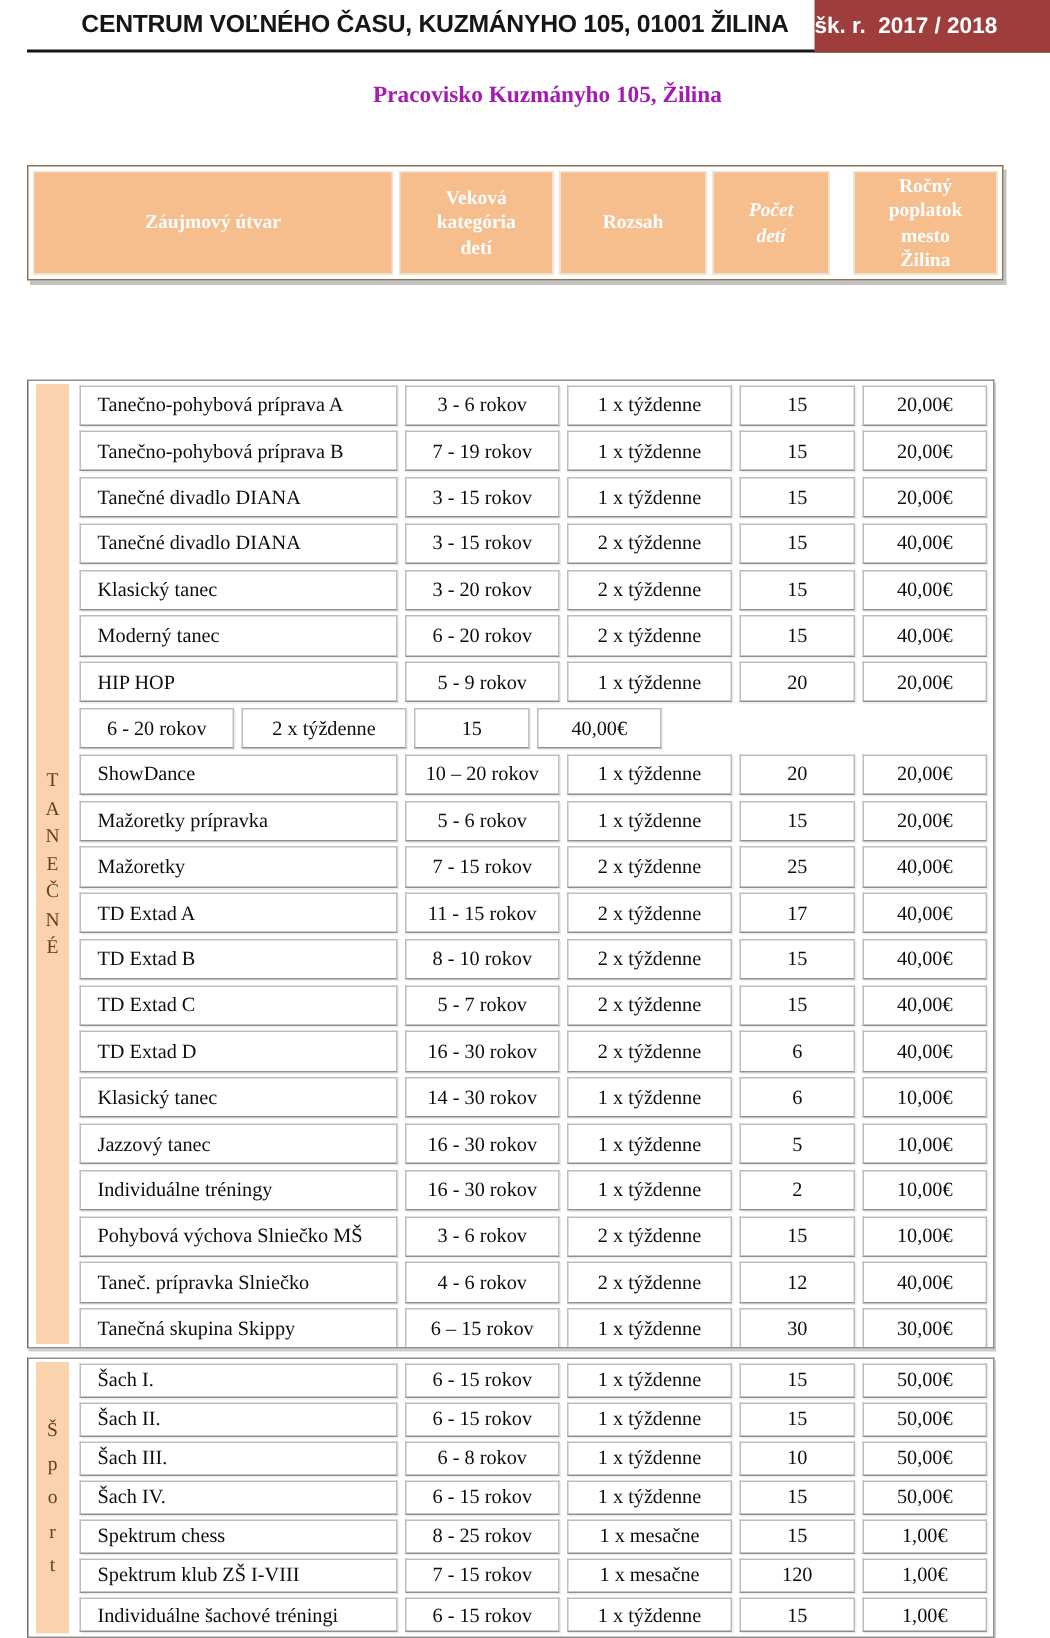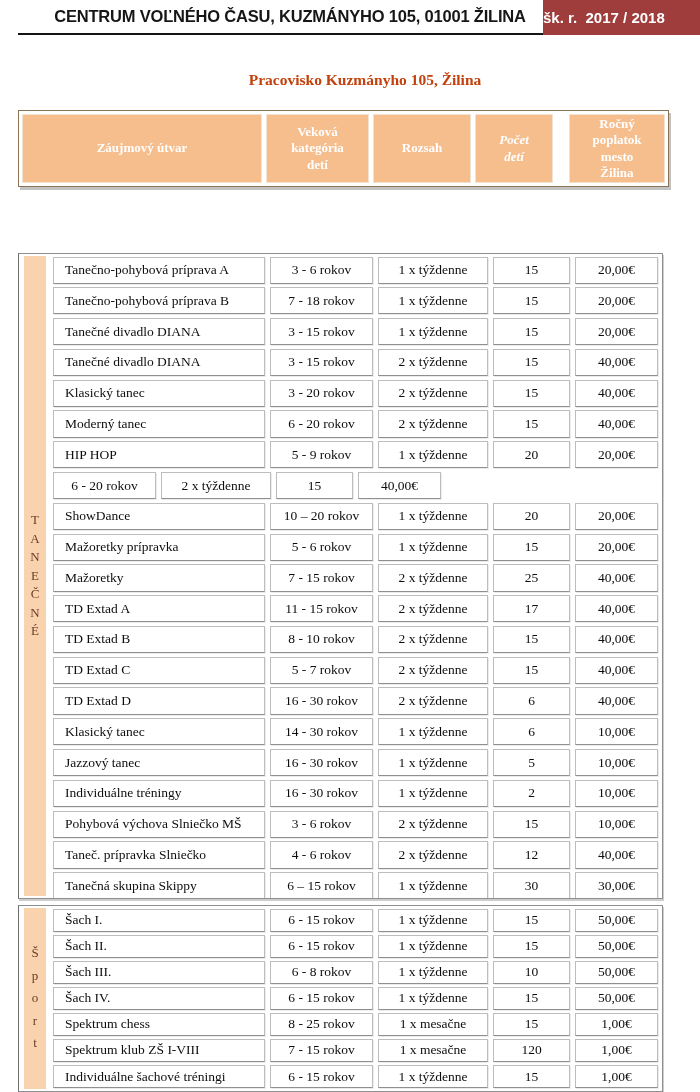--- a/index.html
+++ b/index.html
@@ -17,21 +17,21 @@
     letter-spacing:-0.2px; text-align:center; color:#161616; white-space:nowrap;
   }
   .year-badge {
     position:absolute; top:0; left:543px; width:157px; height:35px;
     background:var(--badge-bg); color:#fff; z-index:2;
     font-family:"Liberation Sans", sans-serif; font-weight:bold; font-size:15px;
     line-height:35px; white-space:pre;
   }
   .subtitle {
     position:absolute; top:55px; left:30px; width:670px; text-align:center;
-    font-weight:bold; font-size:15.5px; color:#c2410c;margin-top:16px;
+    font-weight:bold; font-size:15.5px; color:#a21caf;
   }
   
   .colhead {
     position:absolute; top:110px; left:18px; width:651px; height:77px;
     border:1px solid #8a7458; background:#fff; box-shadow:2px 3px 0 #c2c2c2;
     display:flex; gap:4px; padding:3px;
   }
   .hcell {
     background:var(--peach); border:1px solid #f2e2d2;
     color:#fff; font-weight:bold; font-size:13px; line-height:16.5px;
@@ -116,21 +116,21 @@
     <div class="rows">
         <div class="row">
           <div class="cell c0">Tanečno-pohybová príprava A</div>
           <div class="cell c1">3 - 6 rokov</div>
           <div class="cell c2">1 x týždenne</div>
           <div class="cell c3">15</div>
           <div class="cell c4">20,00€</div>
         </div>
         <div class="row">
           <div class="cell c0">Tanečno-pohybová príprava B</div>
-          <div class="cell c1">7 - 18 rokov</div>
+          <div class="cell c1">7 - 19 rokov</div>
           <div class="cell c2">1 x týždenne</div>
           <div class="cell c3">15</div>
           <div class="cell c4">20,00€</div>
         </div>
         <div class="row">
           <div class="cell c0">Tanečné divadlo DIANA</div>
           <div class="cell c1">3 - 15 rokov</div>
           <div class="cell c2">1 x týždenne</div>
           <div class="cell c3">15</div>
           <div class="cell c4">20,00€</div>

